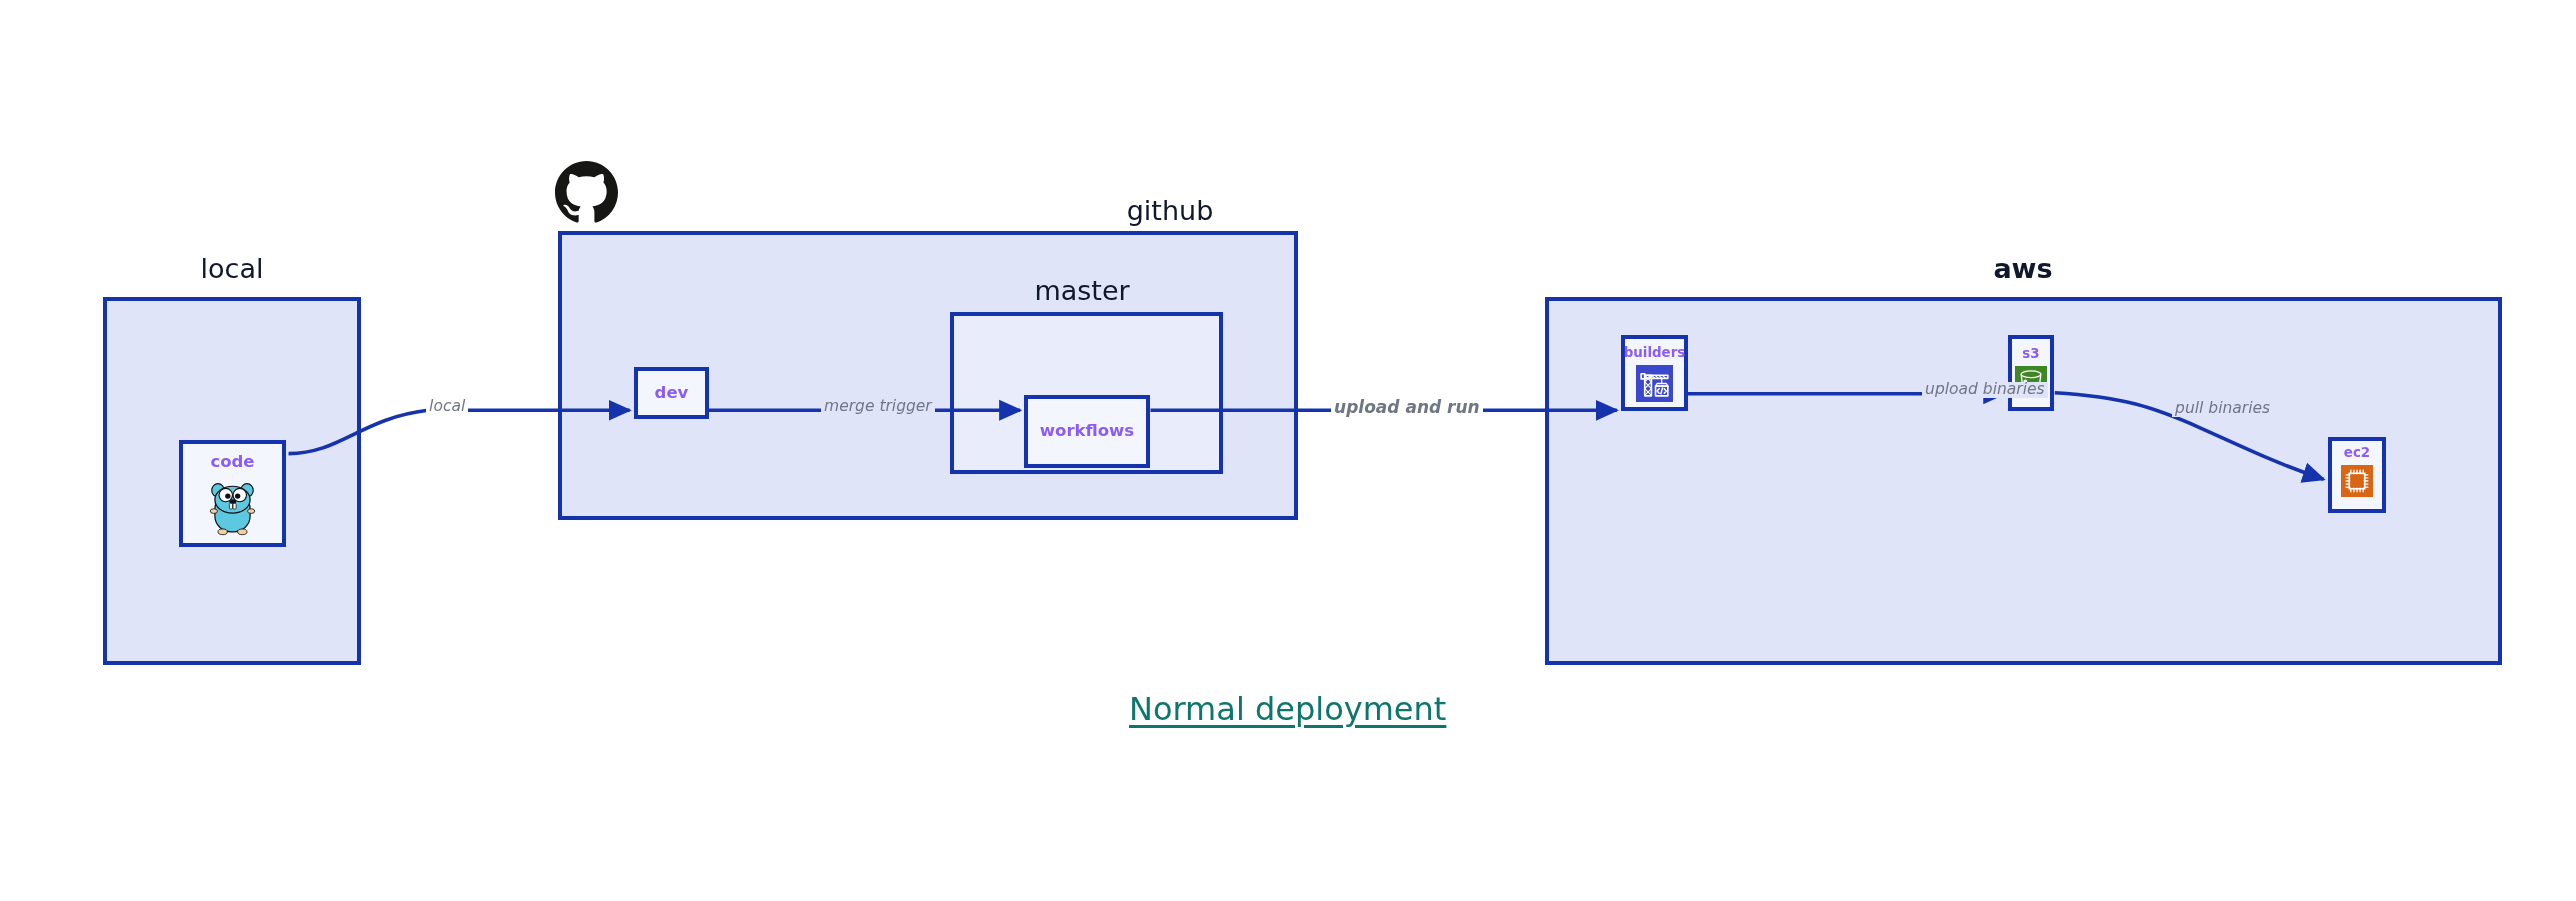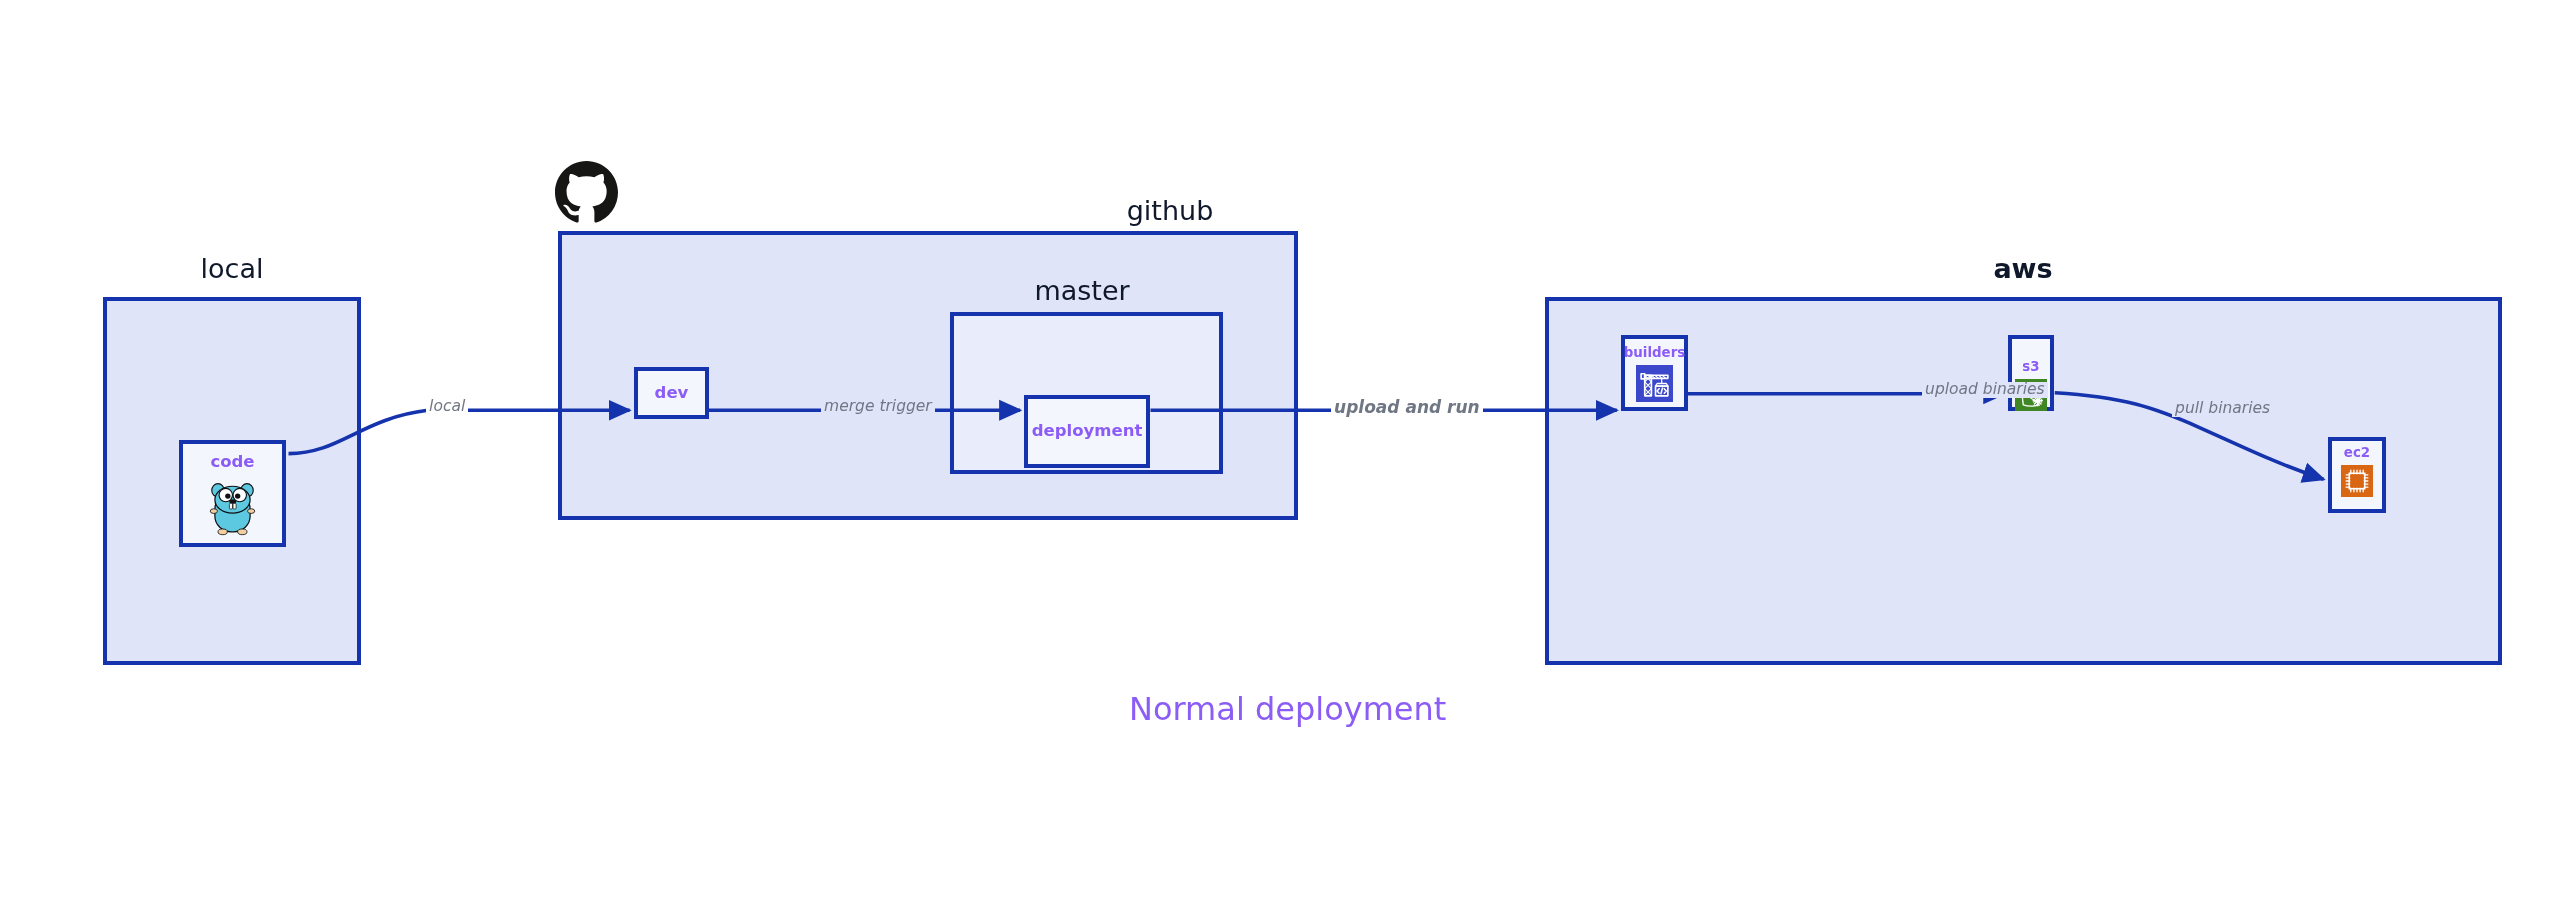--- a/index.html
+++ b/index.html
@@ -80,23 +80,24 @@
     white-space: nowrap;
     background: transparent;
     line-height: 1;
   }
   .edge-label.onwhite { background: #ffffff; padding: 0 3.1px; }
   .edge-label.onfill  { background: #dfe4f9; padding: 0 3.1px; }
 
   
   #diagram-title {
     position: absolute;
-    color: #8b5cf6;
+    color: #0f766e;
     font-family: "DejaVu Sans", sans-serif;
     font-weight: 400;
+    text-decoration: underline;
     text-underline-offset: 5.2px;
     text-decoration-thickness: 2.6px;
     white-space: nowrap;
   }
 
   
   #github-logo { position: absolute; }
 </style>
 </head>
 <body>
@@ -157,21 +158,21 @@
 
   <div class="cluster-label" style="left:953px; top:275px; width:258px; font-size:27px;">master</div>
 
   <div class="cluster inner" style="left:950px; top:312px; width:273px; height:162px;"></div>
 
   <div class="node" style="left:634px; top:367px; width:75px; height:52px; justify-content:center;">
     <span class="node-label" style="font-size:16.5px;">dev</span>
   </div>
 
   <div class="node" style="left:1024px; top:395px; width:126px; height:73px; justify-content:center;">
-    <span class="node-label" style="font-size:16.5px;">deployment</span>
+    <span class="node-label" style="font-size:16.5px;">workflows</span>
   </div>
 
   <div class="cluster-label" style="left:1894px; top:253px; width:258px; font-size:27px;font-weight:bold;">aws</div>
 
   <div class="cluster" style="left:1545px; top:297px; width:957px; height:368px;"></div>
 
   <div class="node" style="left:1621px; top:335px; width:67px; height:76px; padding-top:7.2px;">
     <span class="node-label" style="font-size:13.4px;">builders</span>
     <span class="node-icon" style="margin-top:5.2px;">
       <svg width="37" height="37" viewBox="0 0 72 72">
@@ -194,21 +195,21 @@
 
         <g fill="none" stroke="#ffffff" stroke-width="3" stroke-linecap="round" stroke-linejoin="round">
           <path d="M45 46 L41 50.5 L45 55"></path>
           <path d="M55 46 L59 50.5 L55 55"></path>
           <path d="M51.5 45 L48.5 56"></path>
         </g>
       </svg>
     </span>
   </div>
 
-  <div class="node" style="left:2008px; top:335px; width:46px; height:76px; padding-top:21px;">
+  <div class="node" style="left:2008px; top:335px; width:46px; height:76px; padding-top:8px;">
     <span class="node-label" style="font-size:13.4px;">s3</span>
     <span class="node-icon" style="margin-top:5.2px;">
       <svg width="32" height="32" viewBox="0 0 62 62">
         <rect x="0" y="0" width="62" height="62" fill="#3f8624"></rect>
         <g fill="none" stroke="#ffffff" stroke-width="2.6" stroke-linecap="round" stroke-linejoin="round">
 
           <path d="M12 16 L16 50 Q31 55 46 50 L50 16"></path>
 
           <ellipse cx="31" cy="16" rx="19" ry="6.5"></ellipse>
 

